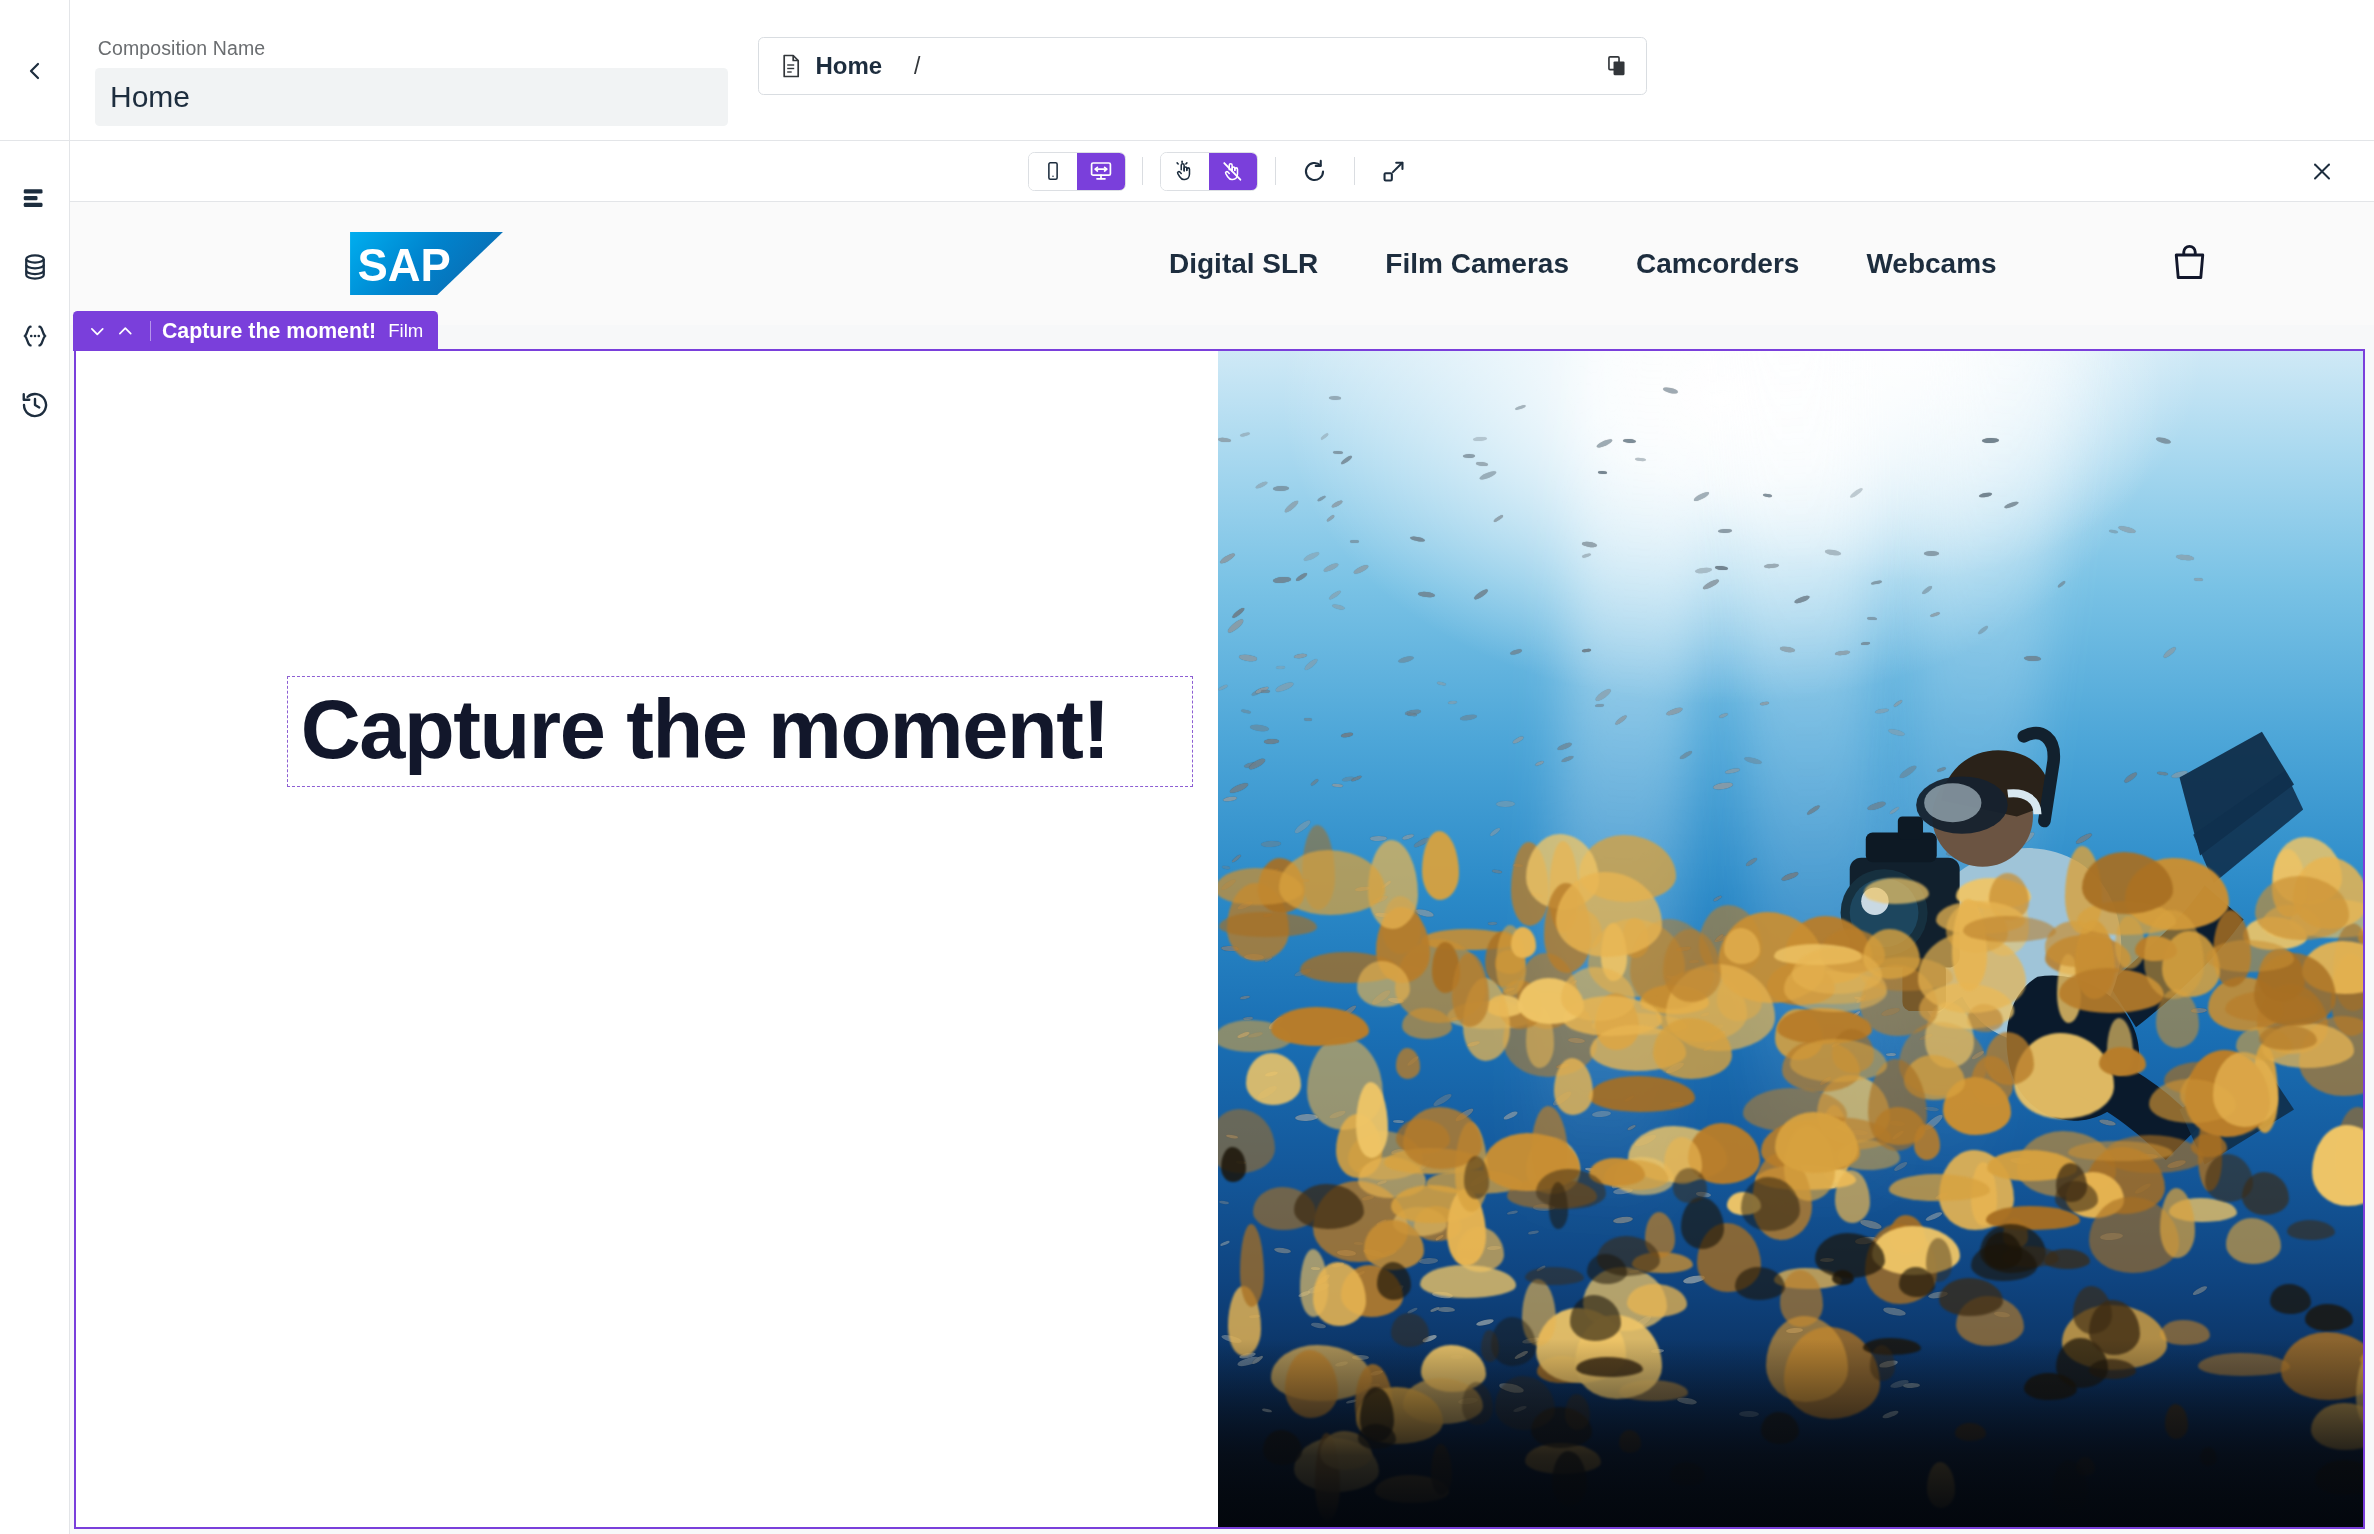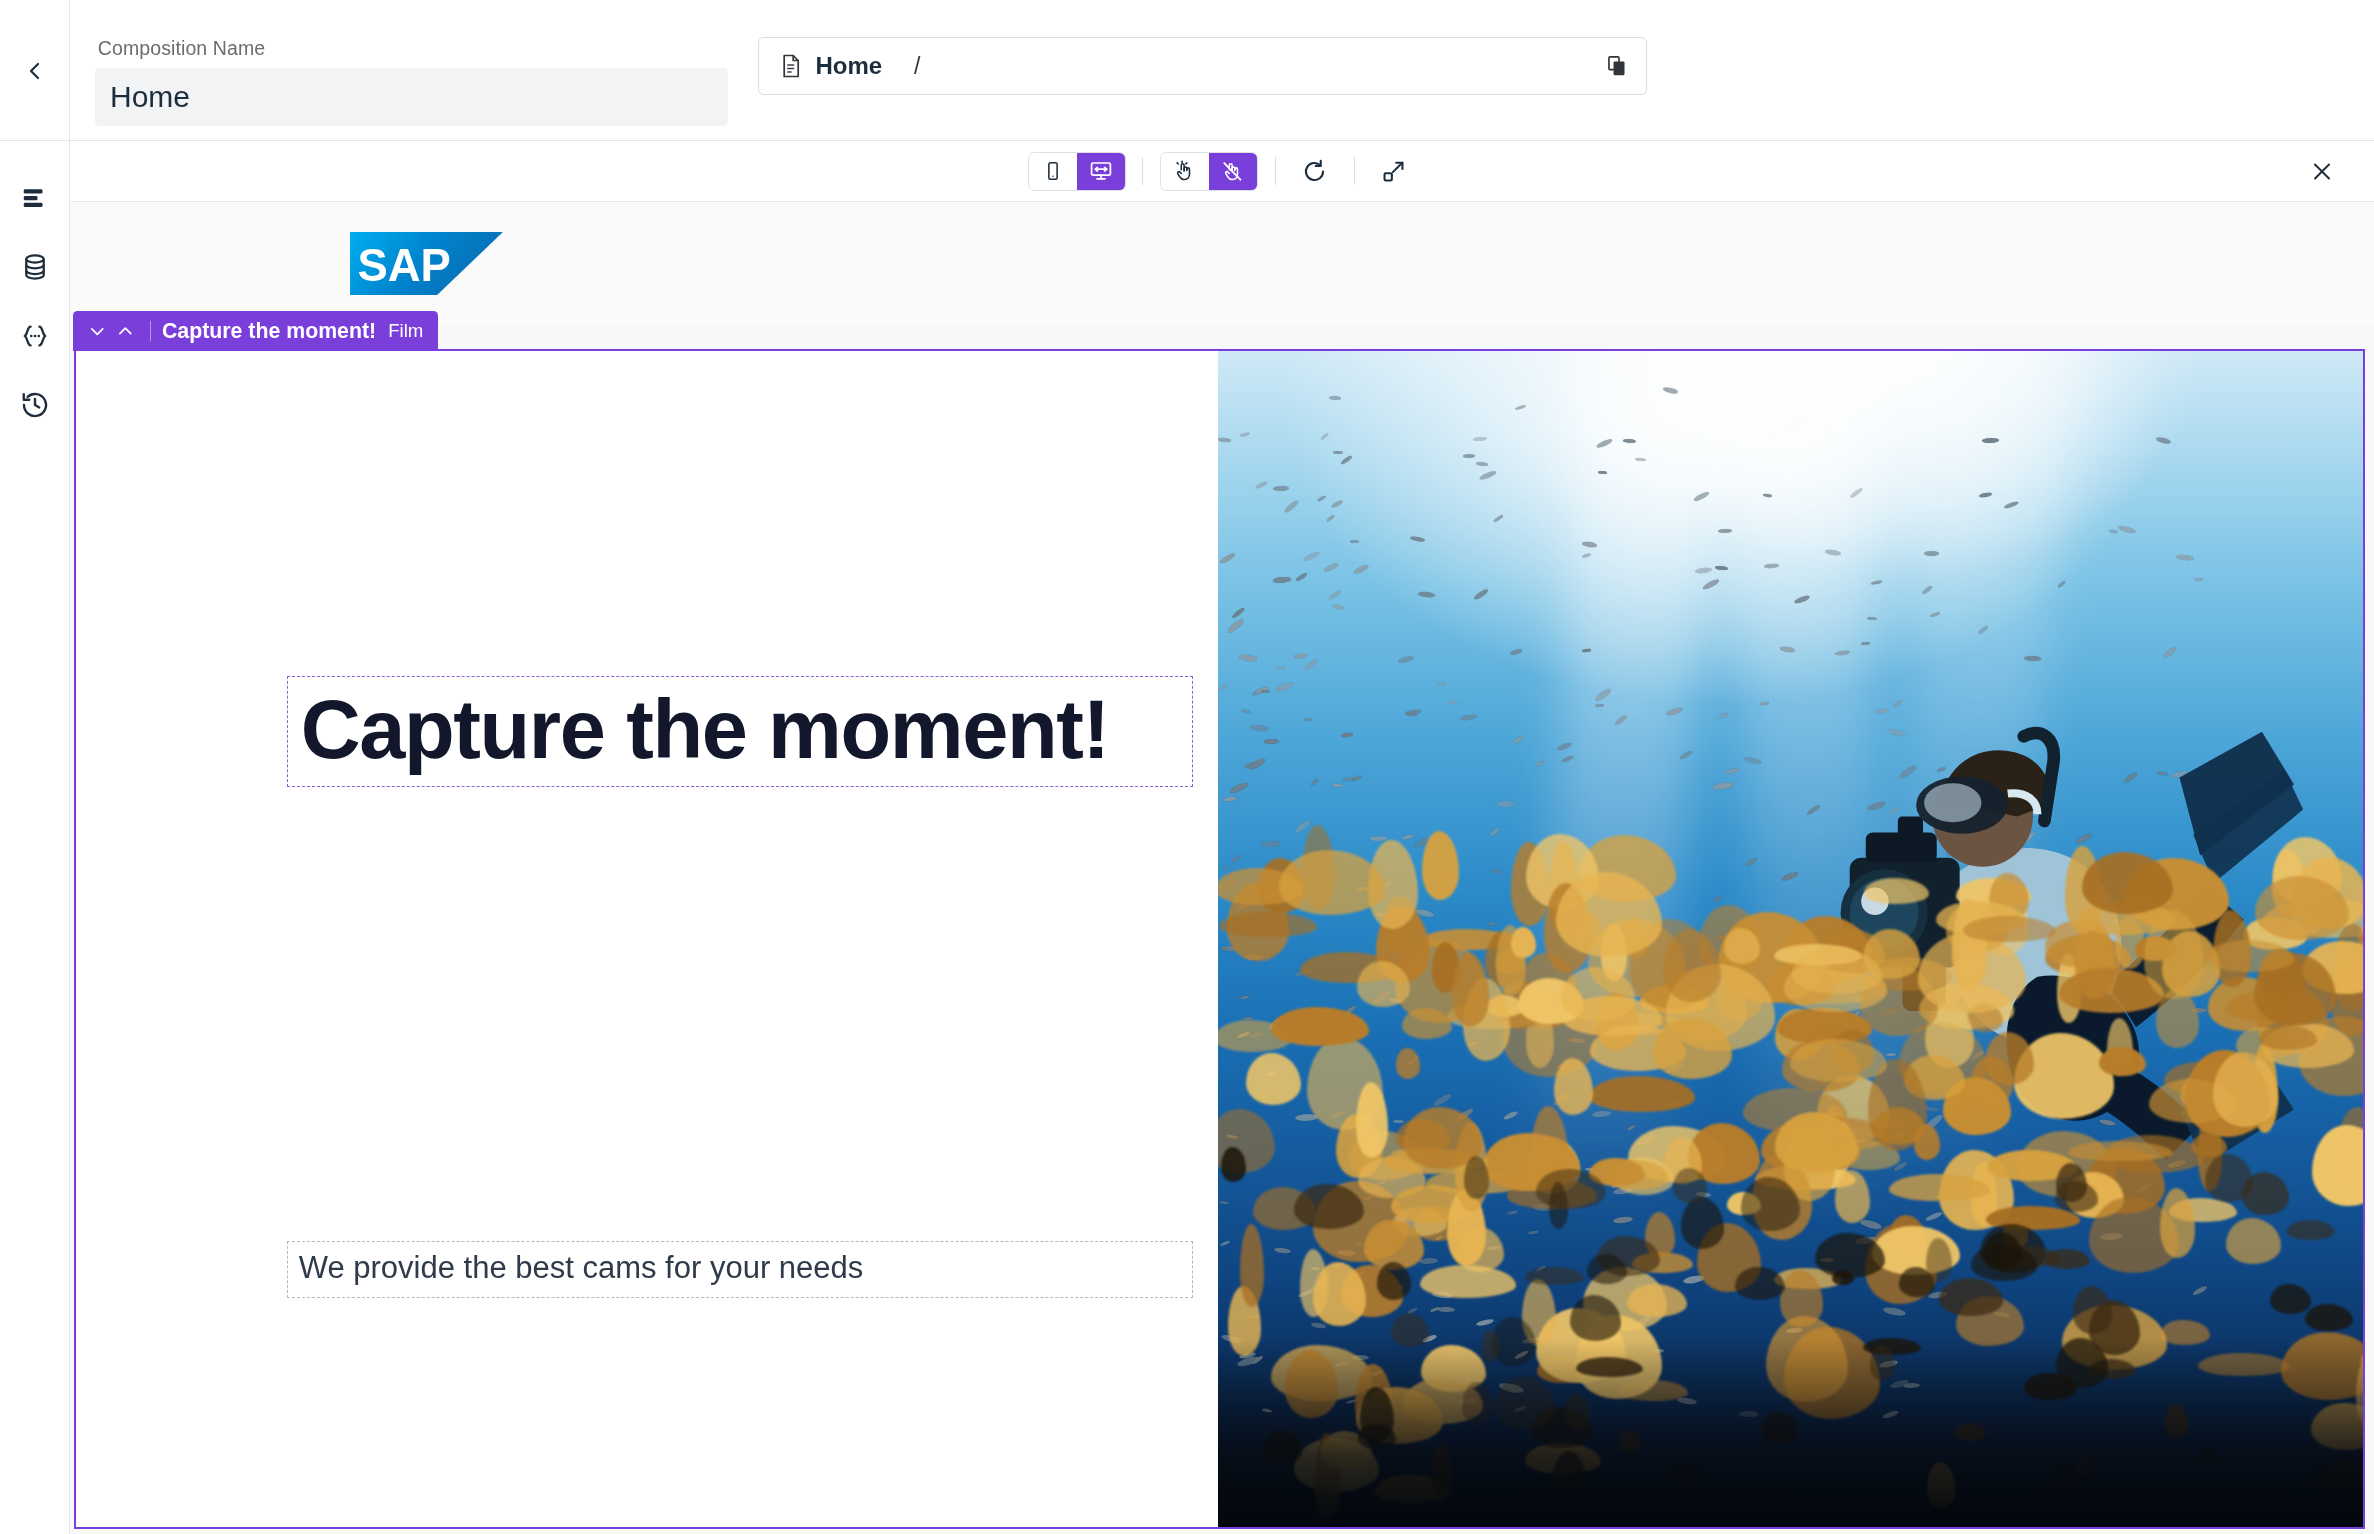--- a/index.html
+++ b/index.html
@@ -408,20 +408,32 @@
             <stop offset="0" stop-color="#00aeef"></stop>
             <stop offset="0.55" stop-color="#0083cd"></stop>
             <stop offset="1" stop-color="#0a6eb4"></stop>
           </linearGradient>
         </defs>
         <polygon points="0,0 165,0 94,68 0,68" fill="url(#sapg)"></polygon>
         <text x="8" y="53" font-family="Liberation Sans, sans-serif" font-size="49" font-weight="bold" fill="#ffffff">SAP</text>
       </svg>
     </div>
 
+    <nav class="site-nav">
+      <span class="nav-link">Digital SLR</span>
+      <span class="nav-link">Film Cameras</span>
+      <span class="nav-link">Camcorders</span>
+      <span class="nav-link">Webcams</span>
+      <span class="bag-wrap">
+        <svg width="43" height="43" viewBox="0 0 24 24" fill="none" stroke="#12172b" stroke-width="1.6" stroke-linejoin="round">
+          <path d="M4.6 7.8h14.8l-1.1 12.6H5.7z"></path>
+          <path d="M8.8 7.8V6.2a3.2 3.2 0 0 1 6.4 0v1.6"></path>
+        </svg>
+      </span>
+    </nav>
   </div>
 
   <div class="hero-wrap">
     <div class="hero-box">
 
       <div class="hero-badge">
         <span class="badge-chev">
           <svg width="18.6" height="18.6" viewBox="0 0 24 24" fill="none" stroke="#ffffff" stroke-width="2.2" stroke-linecap="round" stroke-linejoin="round">
             <polyline points="5 9 12 16 19 9"></polyline>
           </svg>
@@ -432,23 +444,20 @@
           </svg>
         </span>
         <span class="badge-sep"></span>
         <span class="badge-title">Capture the moment!</span>
         <span class="badge-type">Film</span>
       </div>
 
       <div class="hero-left">
         <div class="hero-heading">
           <h1>Capture the moment!</h1>
-        </div>
-        <div class="hero-sub">
-          <p>We provide the best cams for your needs</p>
         </div>
       </div>
 
       <div class="hero-right">
         <div class="ocean"></div>
 
         <div class="sunray" style="left:30%;transform:rotate(4deg);"></div>
         <div class="sunray" style="left:46%;transform:rotate(-3deg);opacity:.8;"></div>
         <div class="sunray" style="left:60%;transform:rotate(6deg);opacity:.6;"></div>
 

